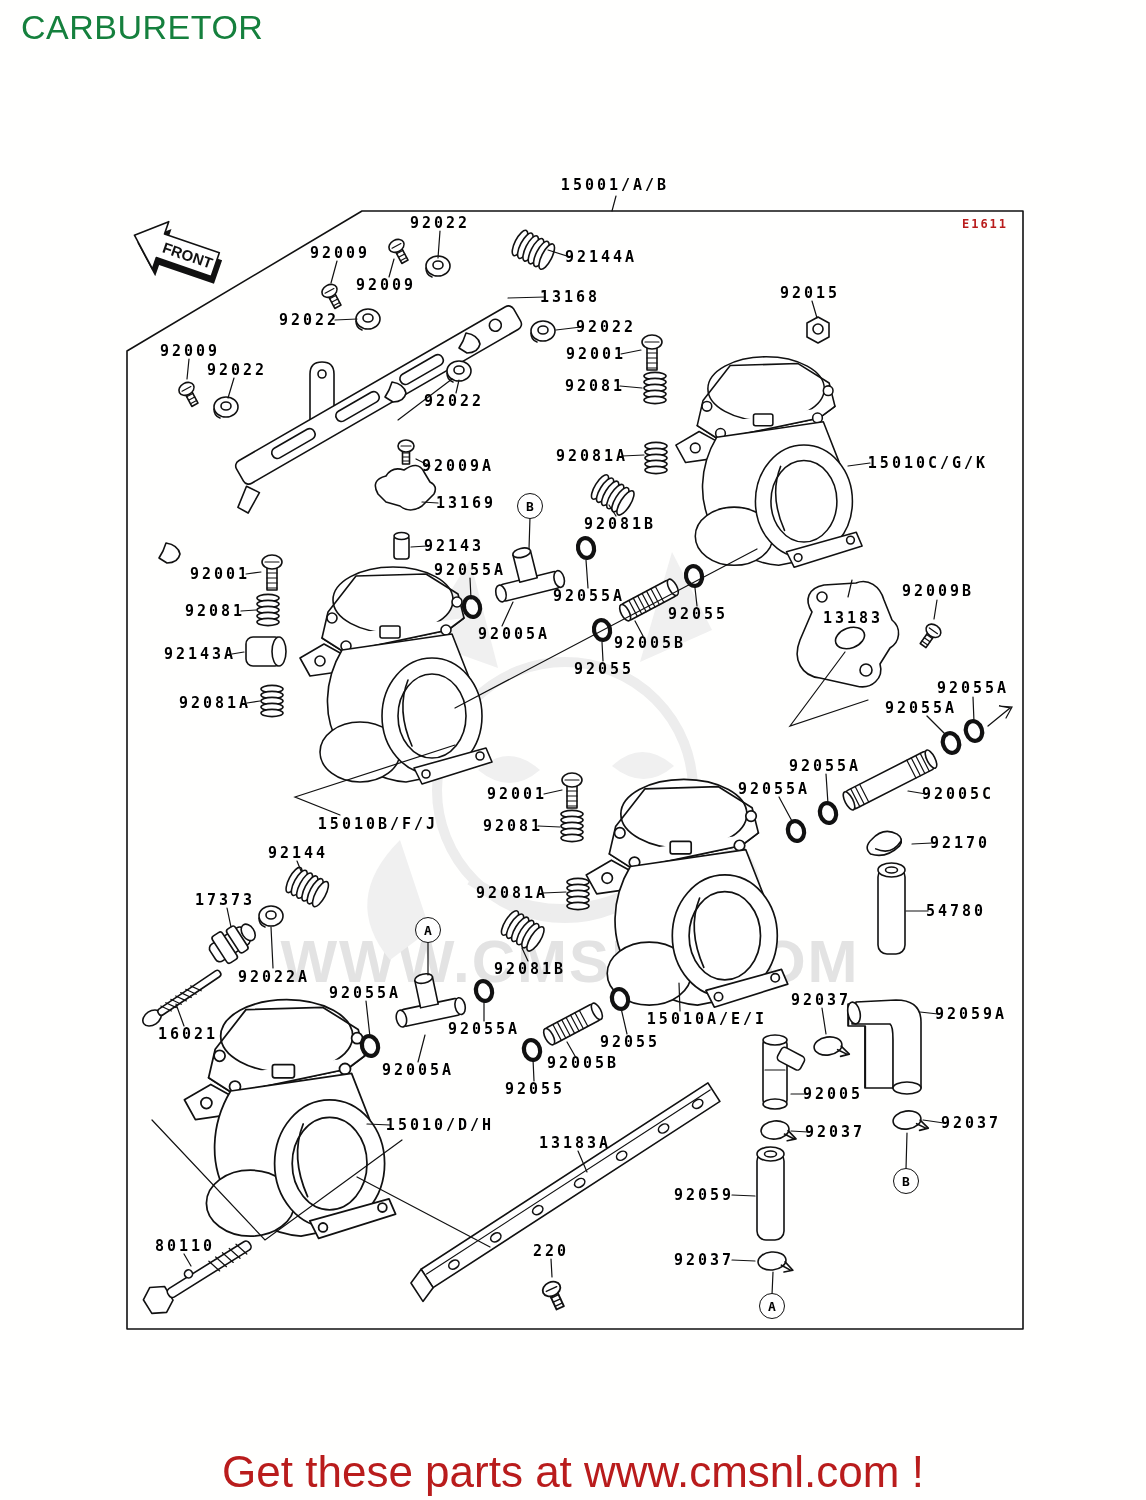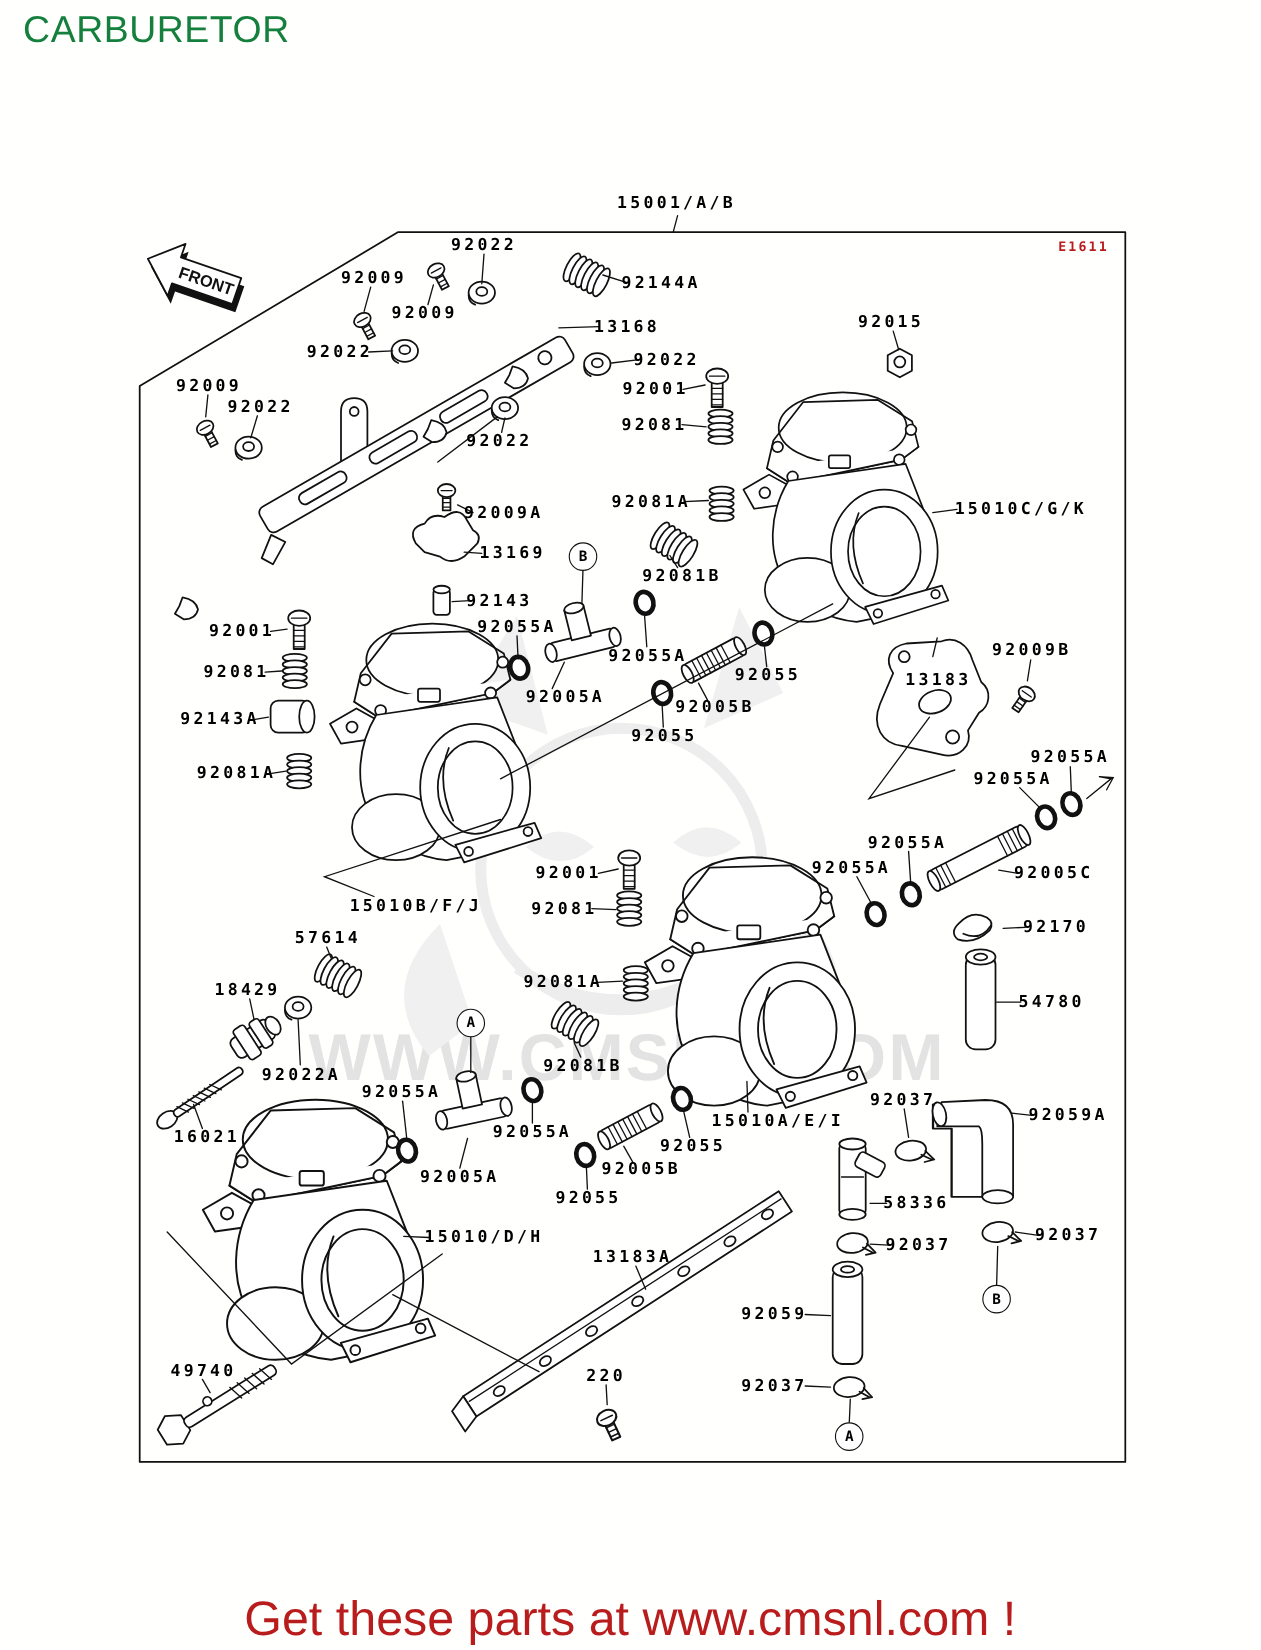--- a/index.html
+++ b/index.html
@@ -418,42 +418,42 @@
   <div class="pl artlbl" style="left:973px;top:688px;">92055A</div>
   <div class="pl artlbl" style="left:921px;top:708px;">92055A</div>
   <div class="pl artlbl" style="left:825px;top:766px;">92055A</div>
   <div class="pl artlbl" style="left:774px;top:789px;">92055A</div>
   <div class="pl artlbl" style="left:958px;top:794px;">92005C</div>
   <div class="pl artlbl" style="left:960px;top:843px;">92170</div>
   <div class="pl artlbl" style="left:956px;top:911px;">54780</div>
   <div class="pl artlbl" style="left:517px;top:794px;">92001</div>
   <div class="pl artlbl" style="left:513px;top:826px;">92081</div>
   <div class="pl artlbl" style="left:378px;top:824px;">15010B/F/J</div>
-  <div class="pl artlbl" style="left:298px;top:853px;">57614</div>
-  <div class="pl artlbl" style="left:225px;top:900px;">18429</div>
+  <div class="pl artlbl" style="left:298px;top:853px;">92144</div>
+  <div class="pl artlbl" style="left:225px;top:900px;">17373</div>
   <div class="pl artlbl" style="left:512px;top:893px;">92081A</div>
   <div class="pl artlbl" style="left:274px;top:977px;">92022A</div>
   <div class="pl artlbl" style="left:530px;top:969px;">92081B</div>
   <div class="pl artlbl" style="left:365px;top:993px;">92055A</div>
   <div class="pl artlbl" style="left:188px;top:1034px;">16021</div>
   <div class="pl artlbl" style="left:484px;top:1029px;">92055A</div>
   <div class="pl artlbl" style="left:630px;top:1042px;">92055</div>
   <div class="pl artlbl" style="left:418px;top:1070px;">92005A</div>
   <div class="pl artlbl" style="left:583px;top:1063px;">92005B</div>
   <div class="pl artlbl" style="left:535px;top:1089px;">92055</div>
   <div class="pl artlbl" style="left:707px;top:1019px;">15010A/E/I</div>
   <div class="pl artlbl" style="left:821px;top:1000px;">92037</div>
   <div class="pl artlbl" style="left:971px;top:1014px;">92059A</div>
   <div class="pl artlbl" style="left:440px;top:1125px;">15010/D/H</div>
   <div class="pl artlbl" style="left:575px;top:1143px;">13183A</div>
-  <div class="pl artlbl" style="left:833px;top:1094px;">58336</div>
+  <div class="pl artlbl" style="left:833px;top:1094px;">92005</div>
   <div class="pl artlbl" style="left:835px;top:1132px;">92037</div>
   <div class="pl artlbl" style="left:971px;top:1123px;">92037</div>
   <div class="pl artlbl" style="left:704px;top:1195px;">92059</div>
-  <div class="pl artlbl" style="left:185px;top:1246px;">49740</div>
+  <div class="pl artlbl" style="left:185px;top:1246px;">80110</div>
   <div class="pl artlbl" style="left:551px;top:1251px;">220</div>
   <div class="pl artlbl" style="left:704px;top:1260px;">92037</div>
 
   <div class="refc artlbl" style="left:530px;top:506px;">B</div>
   <div class="refc artlbl" style="left:428px;top:930px;">A</div>
   <div class="refc artlbl" style="left:906px;top:1181px;">B</div>
   <div class="refc artlbl" style="left:772px;top:1306px;">A</div>
 
   <div id="banner">Get these parts at www.cmsnl.com !</div>
 

